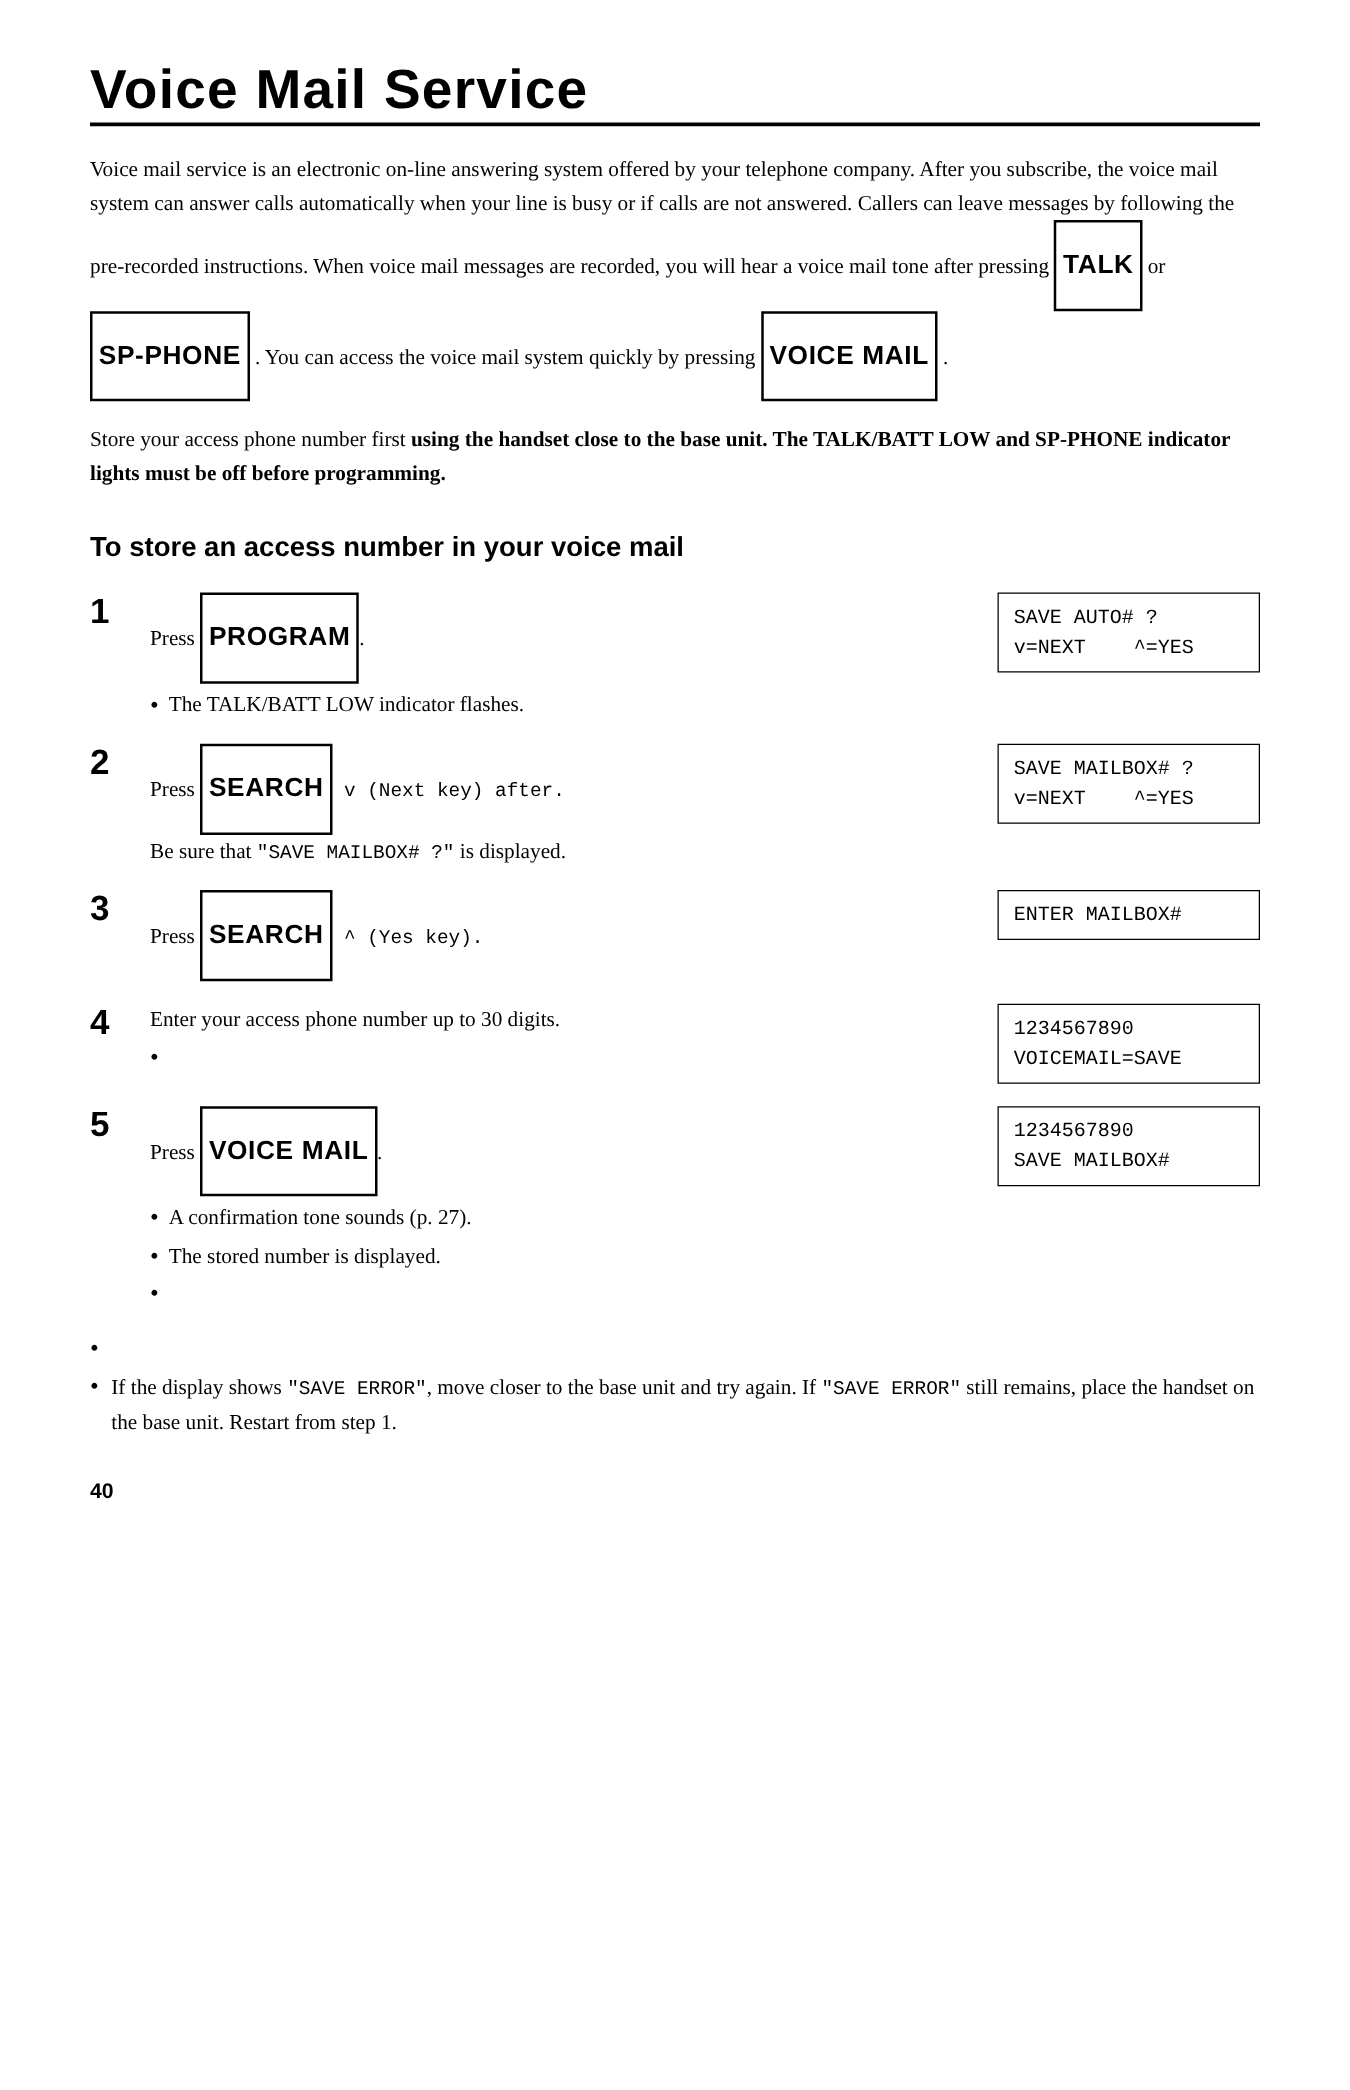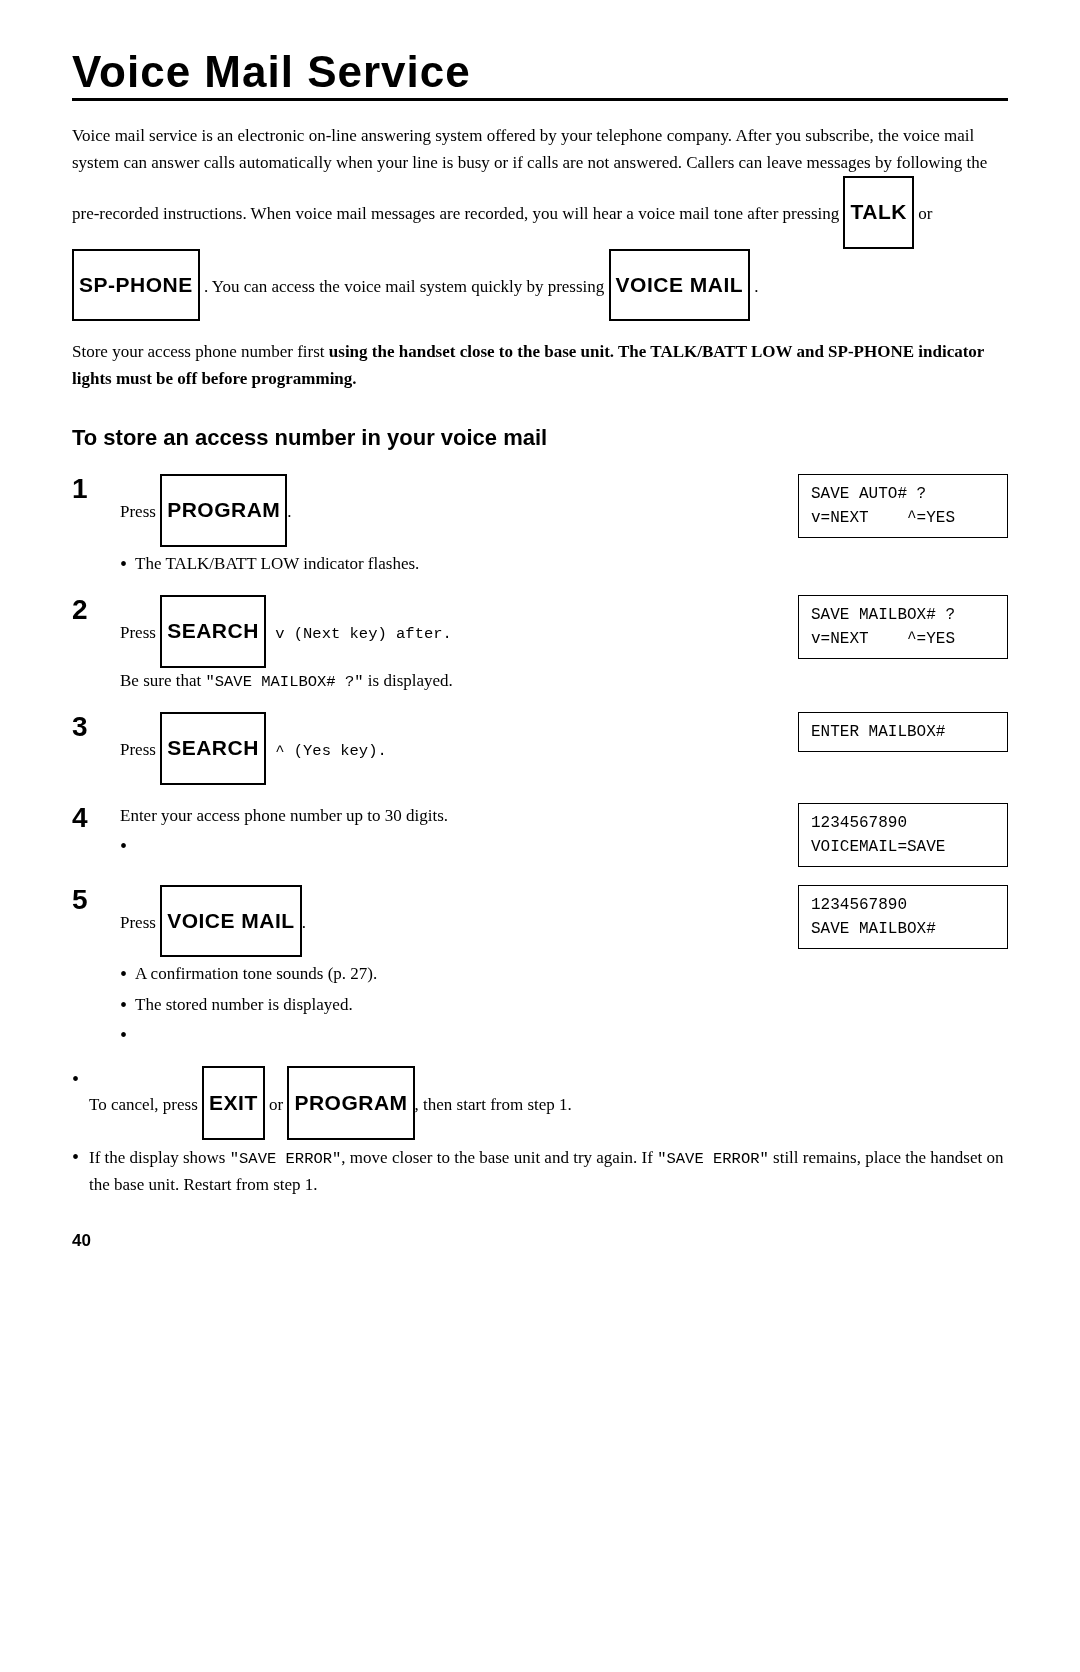--- a/index.html
+++ b/index.html
@@ -281,21 +281,20 @@
         </div>
       </div>
     </div>
   </div>
 
 </div>
 
 <div class="notes-section">
   <div class="note-item">
     <span class="bullet">•</span>
-    <span>To cancel, press <span class="key-btn">EXIT</span> or <span class="key-btn">PROGRAM</span>, then start from step 1.</span>
   </div>
   <div class="note-item">
     <span class="bullet">•</span>
     <span>If the display shows <span class="monospace">"SAVE ERROR"</span>, move closer to the base unit and try again. If <span class="monospace">"SAVE ERROR"</span> still remains, place the handset on the base unit. Restart from step 1.</span>
   </div>
 </div>
 
 <div class="page-number">40</div>
 
 </body></html>

